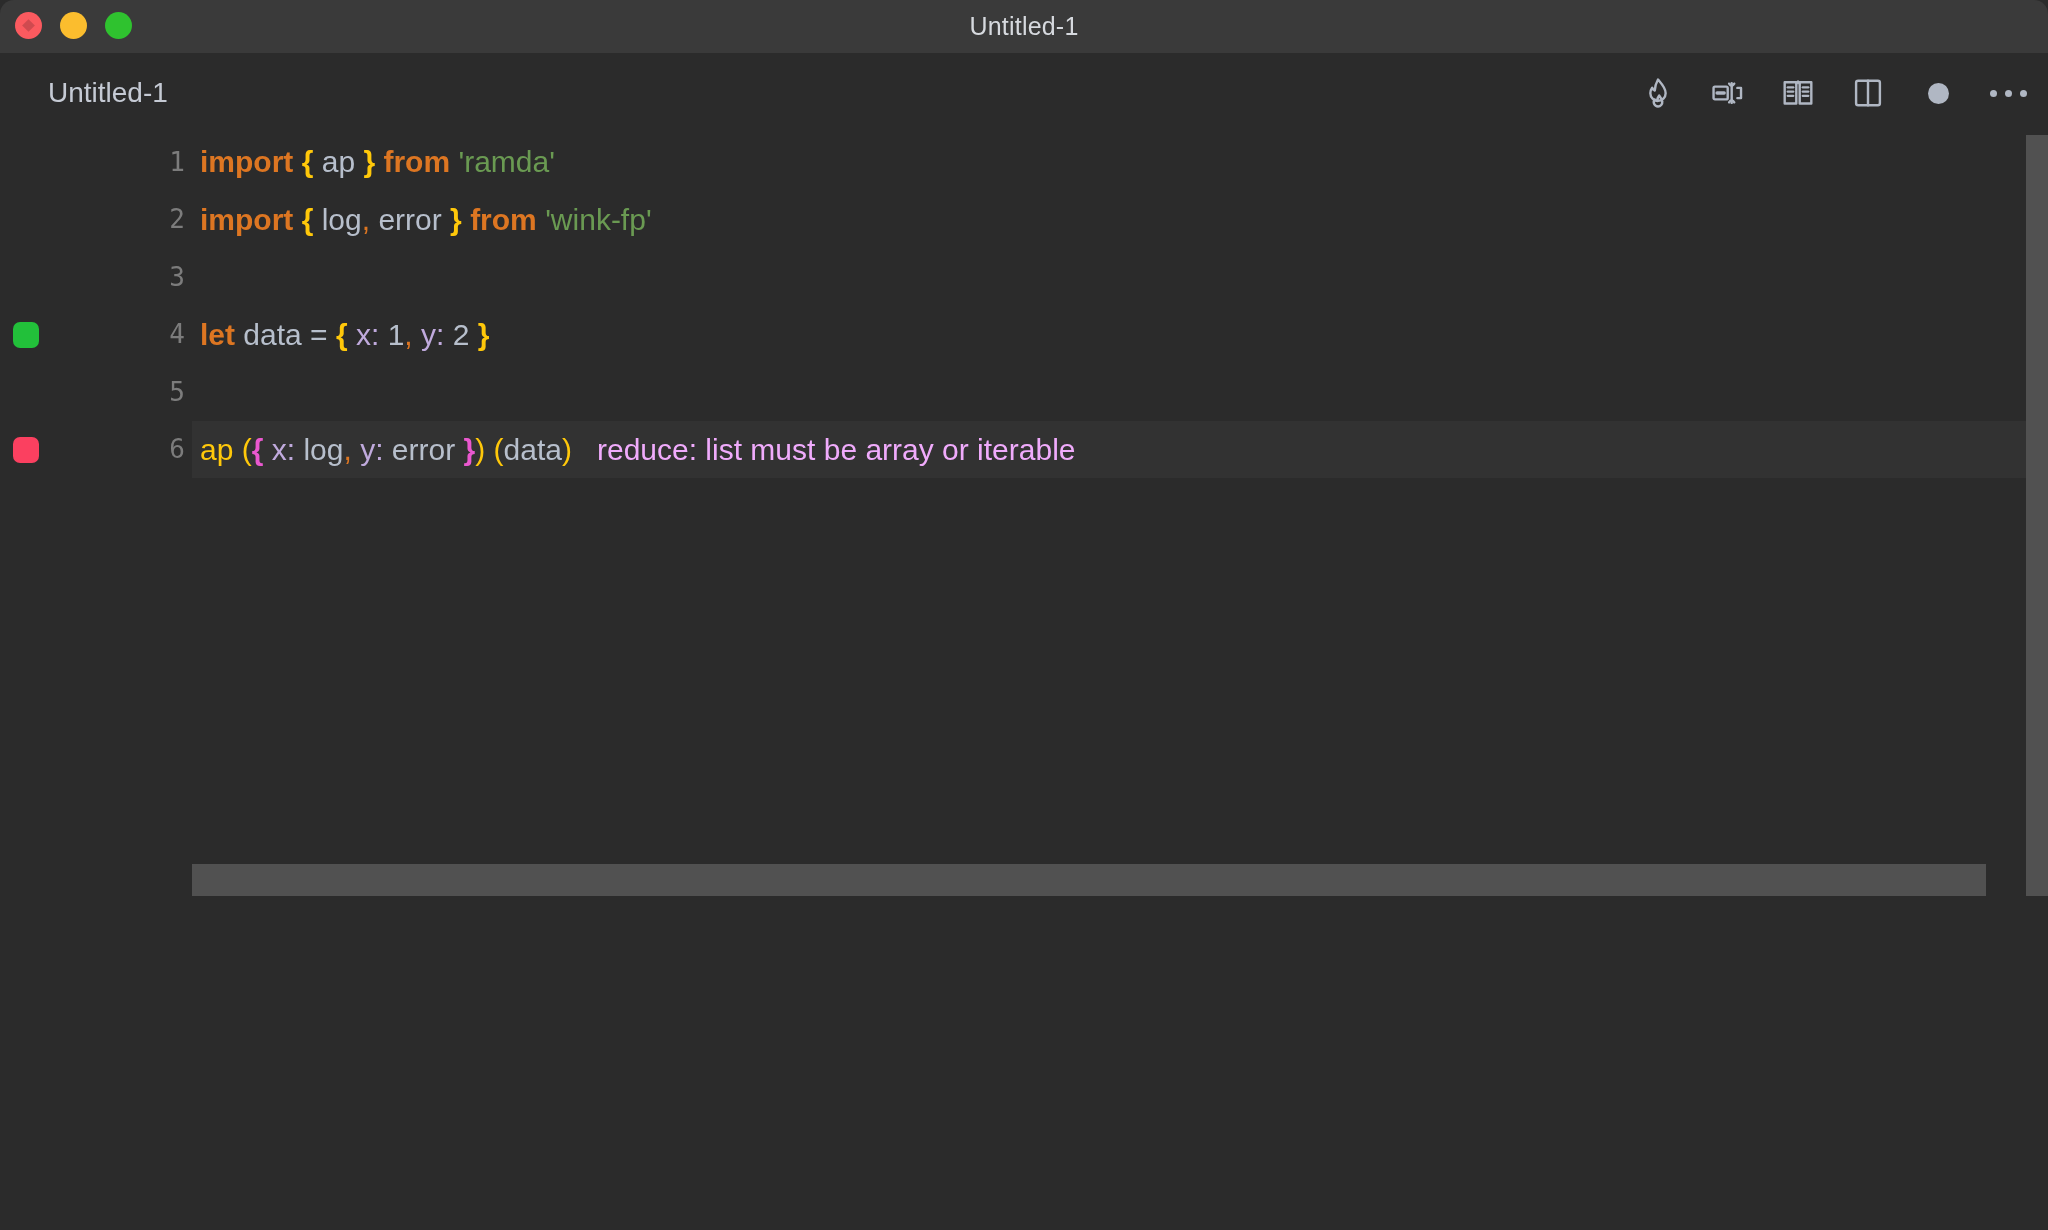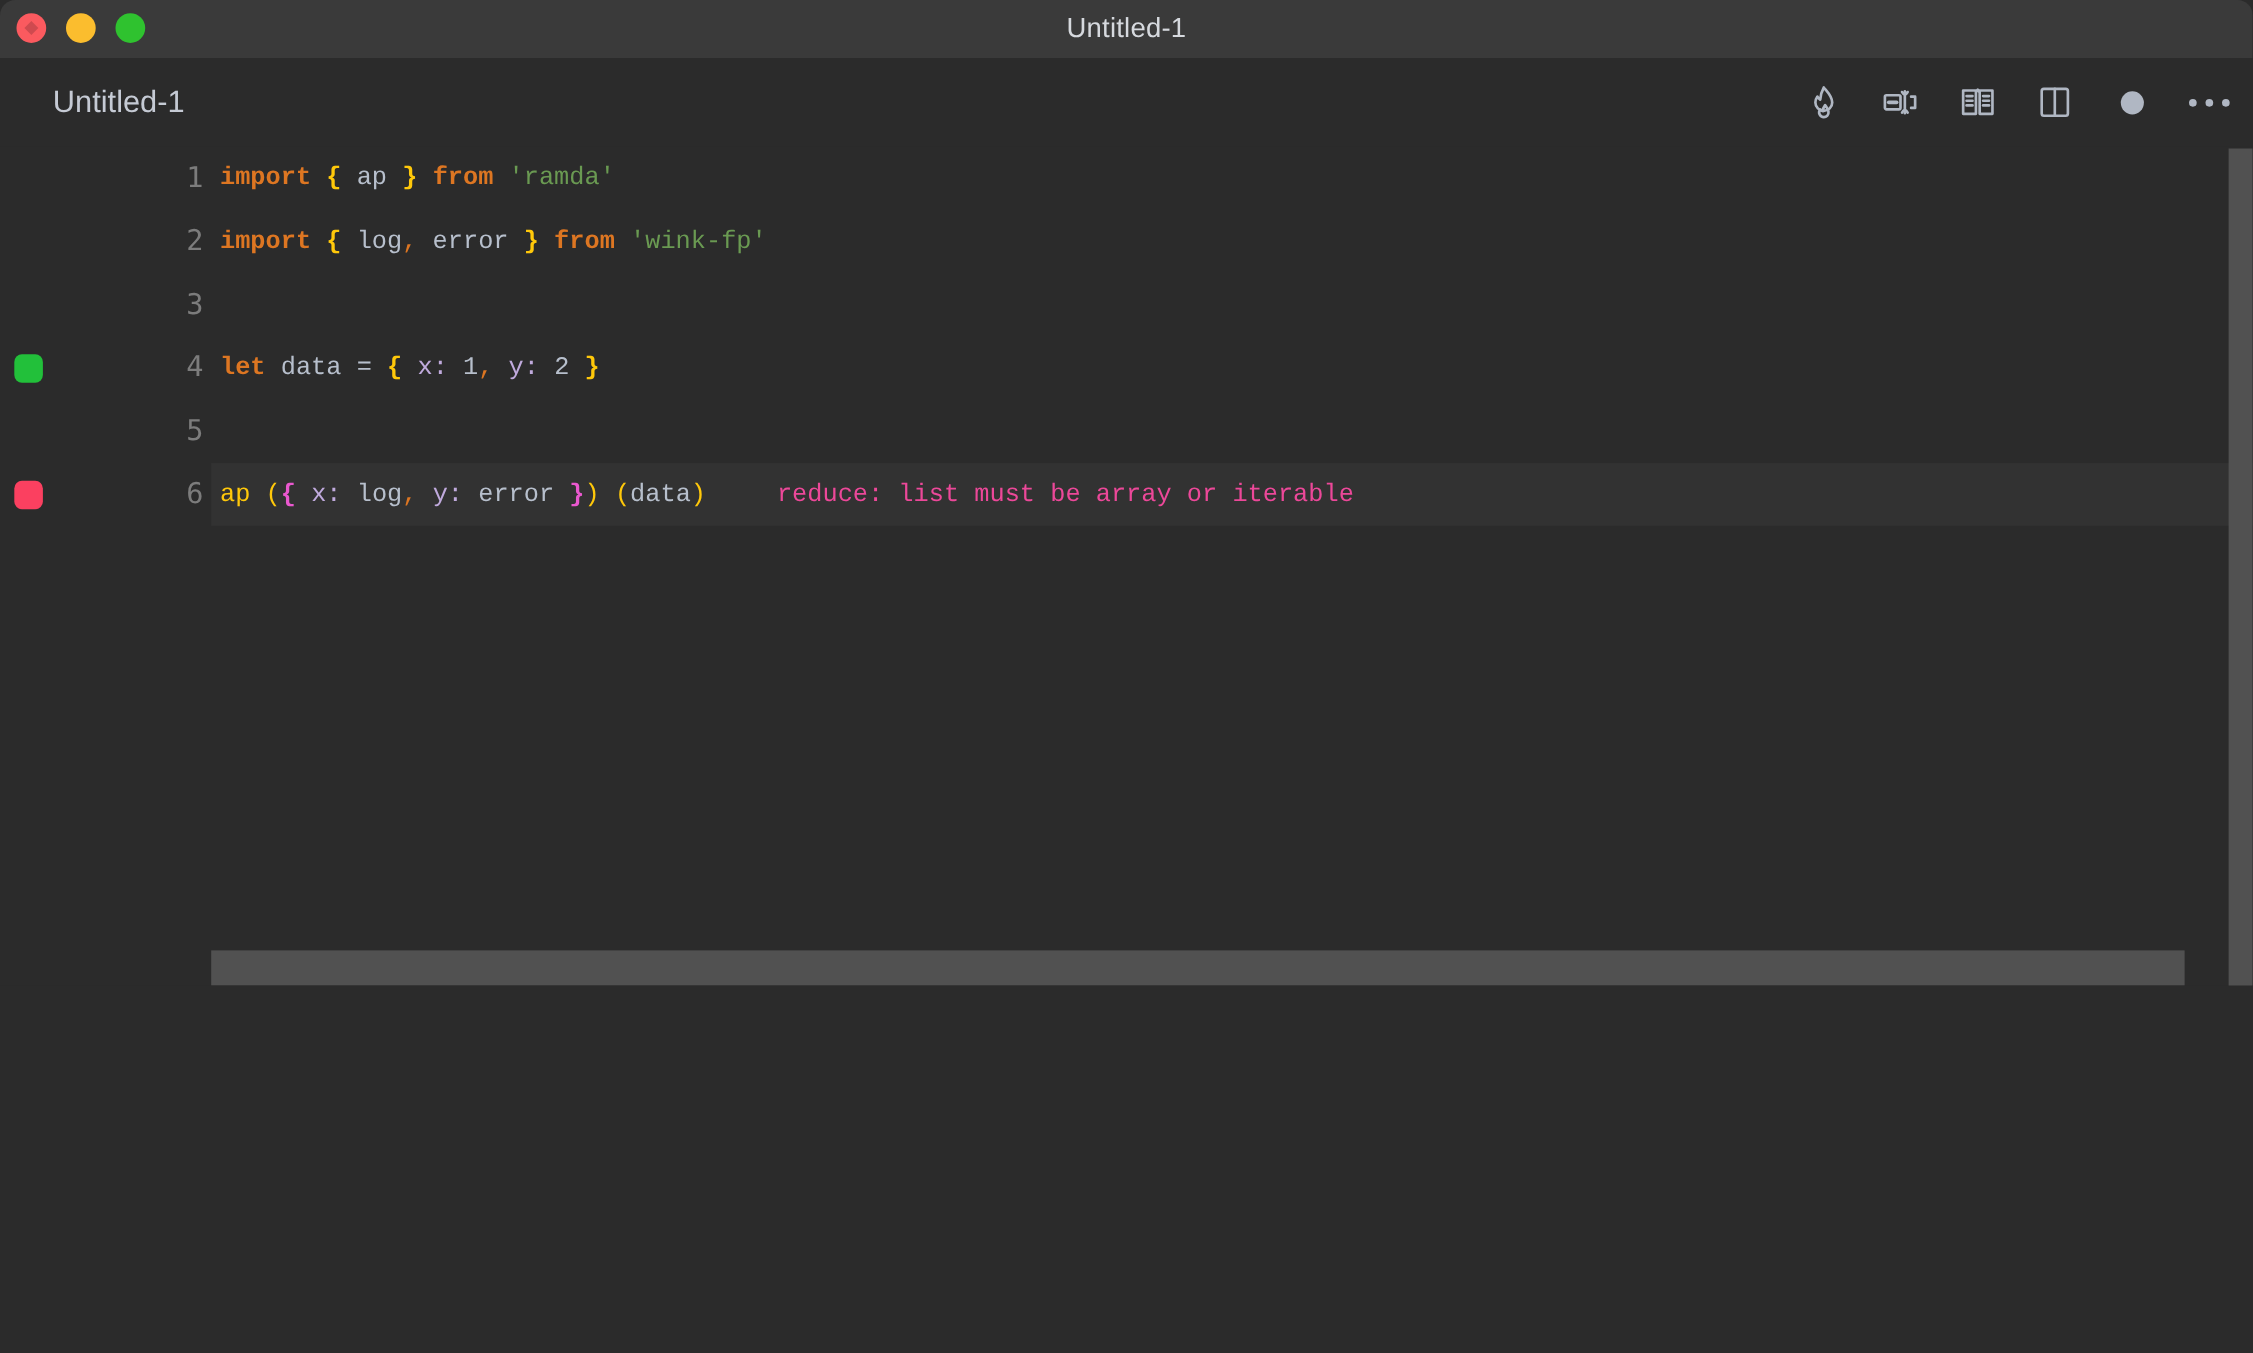--- a/index.html
+++ b/index.html
@@ -109,22 +109,22 @@
     text-align:right;
     padding-right:7px;
     color:#7c7c7c;
     font-family:"DejaVu Sans Mono", monospace;
     font-size:26px;
     user-select:none;
   }
   .code {
     flex:1 1 auto;
     white-space:pre;
-    font-family:Liberation Mono, monospace;
-    font-size:23px;
+    font-family:Liberation Sans, sans-serif;
+    font-size:30px;
     line-height:57.5px;
     height:57.5px;
     padding-left:8px;
     letter-spacing:0px;
   }
   .row.active .code {
     background:#323232;
   }
 
   
@@ -132,21 +132,21 @@
   .t-ident   { color:#b7bfcc; }
   .t-string  { color:#6a9a52; }
   .t-brace   { color:#ffc80a; font-weight:bold; }
   .t-brace2  { color:#ea58cf; font-weight:bold; }
   .t-paren   { color:#ffc80a; }
   .t-punct   { color:#dd7622; }
   .t-num     { color:#b7bfcc; }
   .t-prop    { color:#c0aadd; }
   .t-fn      { color:#ffc80a; }
   .t-plain   { color:#b7bfcc; }
-  .t-error   { color:#ec4899;margin-left:23px; }
+  .t-error   { color:#f0abfc; }
 
   
   #vscroll {
     position:absolute; right:0; top:135px;
     width:22px; height:1095px;
     background:#515151;
     cursor:pointer;
   }
   #hscroll {
     position:absolute; left:192px; bottom:0;

